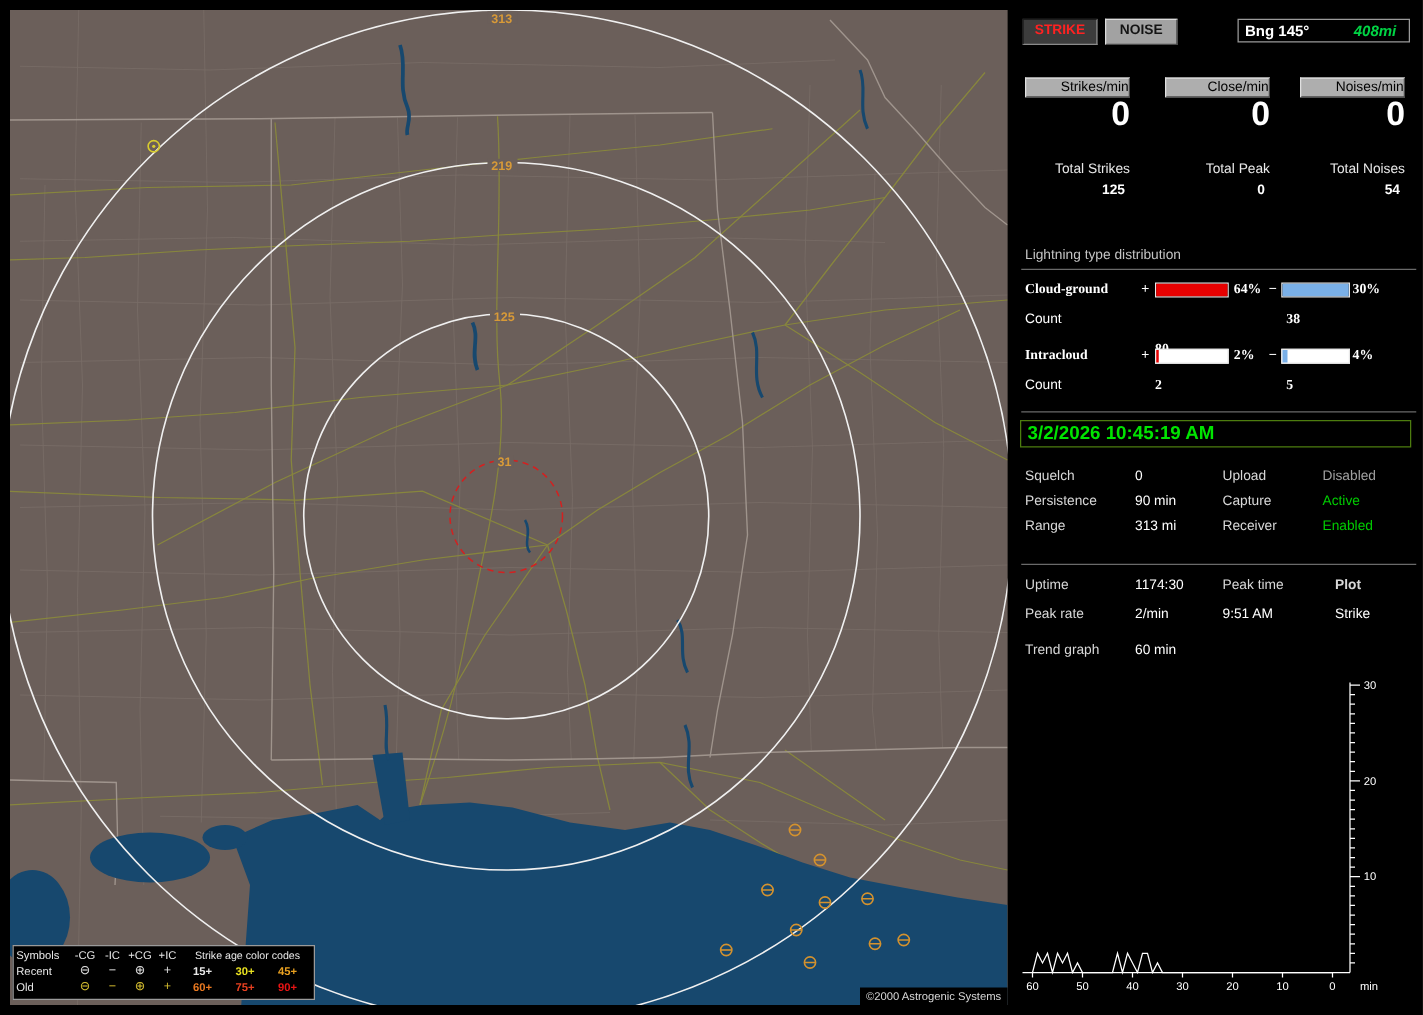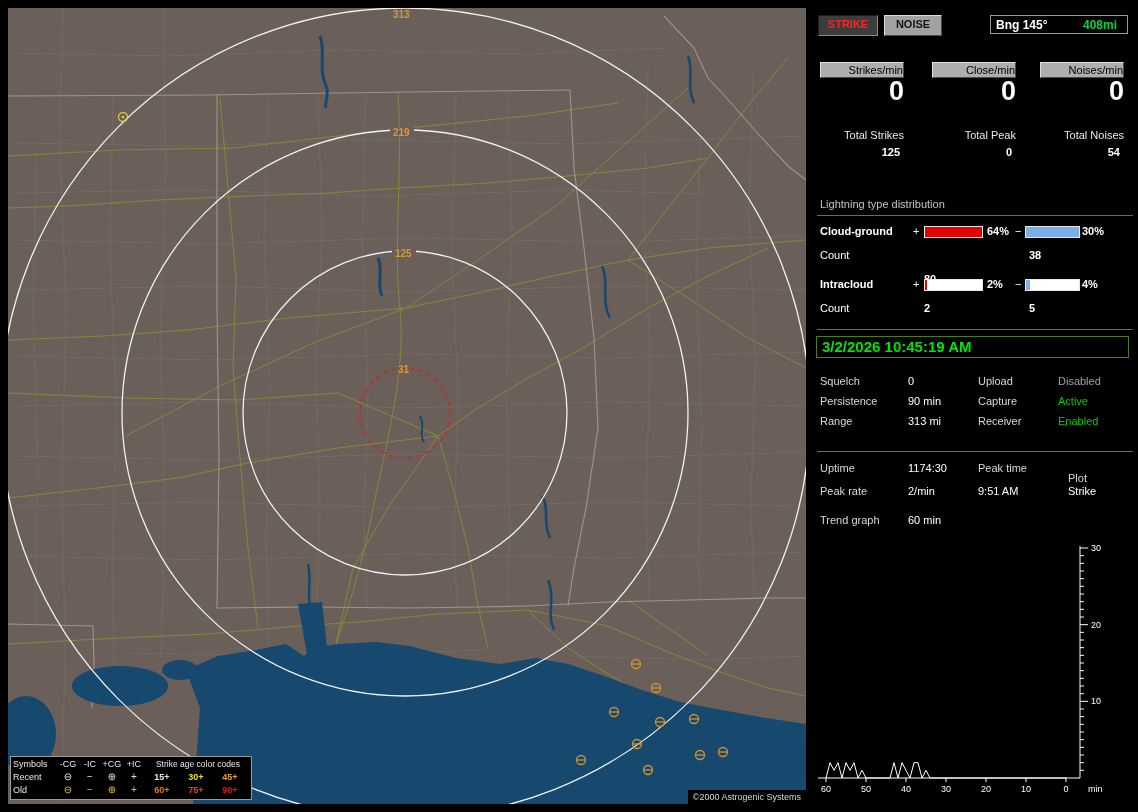--- a/index.html
+++ b/index.html
@@ -22,32 +22,32 @@
   
   #right-panel{position:absolute;left:812px;top:0;width:326px;height:812px;color:#fff;font-size:11px;}
   #right-panel span{line-height:14px;text-align:right;}
   .abs{position:absolute;}
   .hline{position:absolute;left:5px;right:5px;height:1px;background:#6a6a6a;}
 
   .btn{position:absolute;font-size:11px;font-weight:bold;text-align:center;line-height:17px;cursor:default;}
   #strike-btn{background:#3c3c3c;border:1px solid;border-color:#1d1d1d #8a8a8a #8a8a8a #1d1d1d;color:#ff2222;}
   #noise-btn{background:#a2a2a2;border:1px solid;border-color:#dcdcdc #4a4a4a #4a4a4a #dcdcdc;color:#141414;}
   #bng-box{position:absolute;left:178px;top:15px;width:138px;height:19px;background:#000;border:1px solid #9a9a9a;box-sizing:border-box;display:flex;align-items:center;justify-content:space-between;padding:0 10px 0 5px;font-weight:bold;font-size:12px;}
-  #bng-range{color:#00d444;}
+  #bng-range{color:#00d444;font-style:italic;}
 
   .counter-col{position:absolute;top:62px;width:84px;text-align:center;}
   .cbtn{display:block;width:84px;height:16px;line-height:15px;background:#aeaeae;border:1px solid;border-color:#e0e0e0 #4a4a4a #4a4a4a #e0e0e0;box-sizing:border-box;color:#000;font-size:11px;}
   .bigzero{display:block;font-size:27px;font-weight:bold;color:#fff;margin-top:6px;height:32px;line-height:32px;}
   .total-label{display:block;margin-top:12px;color:#e8e8e8;}
   .total-value{display:block;margin-top:3px;font-weight:bold;text-align:right;padding-right:4px;}
 
   .dim{color:#c4c4c4;}
   .lbl{color:#d8d8d8;}
   .val{color:#fff;}
-  .bold{font-weight:bold;}
+  .bold{font-weight:bold;font-family:Liberation Serif, serif;}
   .bar{position:absolute;height:10px;background:#fff;border:1px solid #e8e8e8;}
   .bar .fill{height:100%;width:0;}
 
   #date-box{position:absolute;left:4px;top:336px;width:313px;height:22px;background:#000;border:1px solid #4d7c0f;box-sizing:border-box;line-height:20px;padding-left:5px;color:#00e400;font-weight:bold;font-size:15px;}
 
   #trend-svg{position:absolute;left:0;top:536px;}
 </style>
 </head>
 <body>
 
@@ -290,21 +290,21 @@
     <span class="abs lbl" style="left:8px;top:414px;">Range</span>
     <span class="abs val" style="left:96px;top:414px;">313 mi</span>
     <span class="abs lbl" style="left:166px;top:414px;">Receiver</span>
     <span class="abs" style="left: 246px; top: 414px; color: rgb(0, 204, 0);">Enabled</span>
 
     <div class="hline" style="top:451px;"></div>
 
     <span class="abs lbl" style="left:8px;top:461px;">Uptime</span>
     <span class="abs val" style="left:96px;top:461px;">1174:30</span>
     <span class="abs lbl" style="left:166px;top:461px;">Peak time</span>
-    <span class="abs lbl" style="left:256px;top:471px;">Plot</span>
+    <span class="abs lbl" style="left:256px;top:461px;font-weight:bold;">Plot</span>
 
     <span class="abs lbl" style="left:8px;top:484px;">Peak rate</span>
     <span class="abs val" style="left:96px;top:484px;">2/min</span>
     <span class="abs val" style="left:166px;top:484px;">9:51 AM</span>
     <span class="abs val" style="left:256px;top:484px;">Strike</span>
 
     <span class="abs lbl" style="left:8px;top:513px;">Trend graph</span>
     <span class="abs val" style="left:96px;top:513px;">60 min</span>
 
     <svg id="trend-svg" width="326" height="272" viewBox="0 0 326 272">

